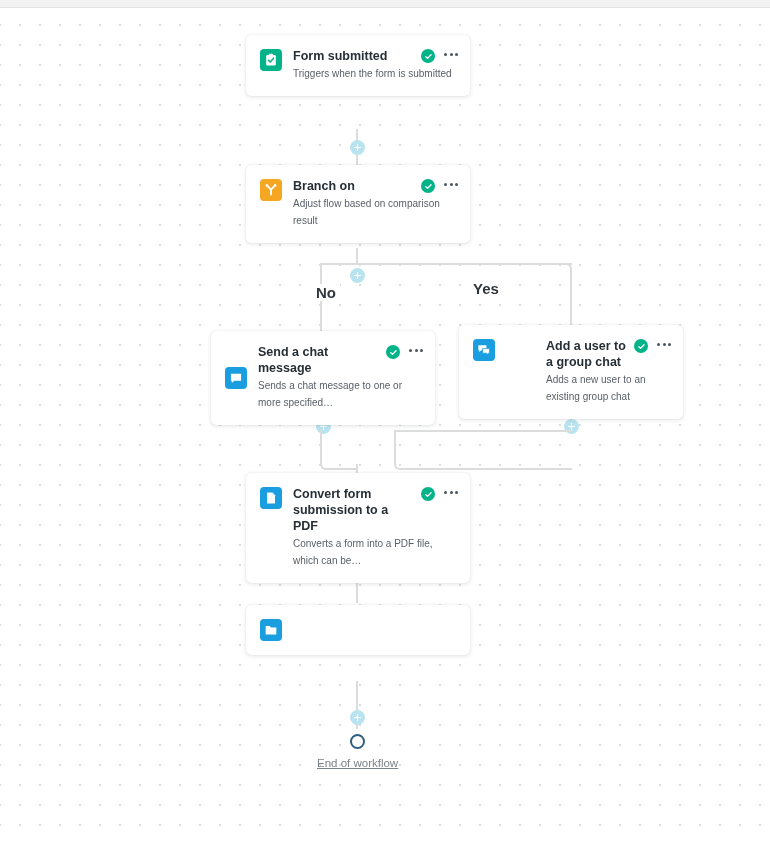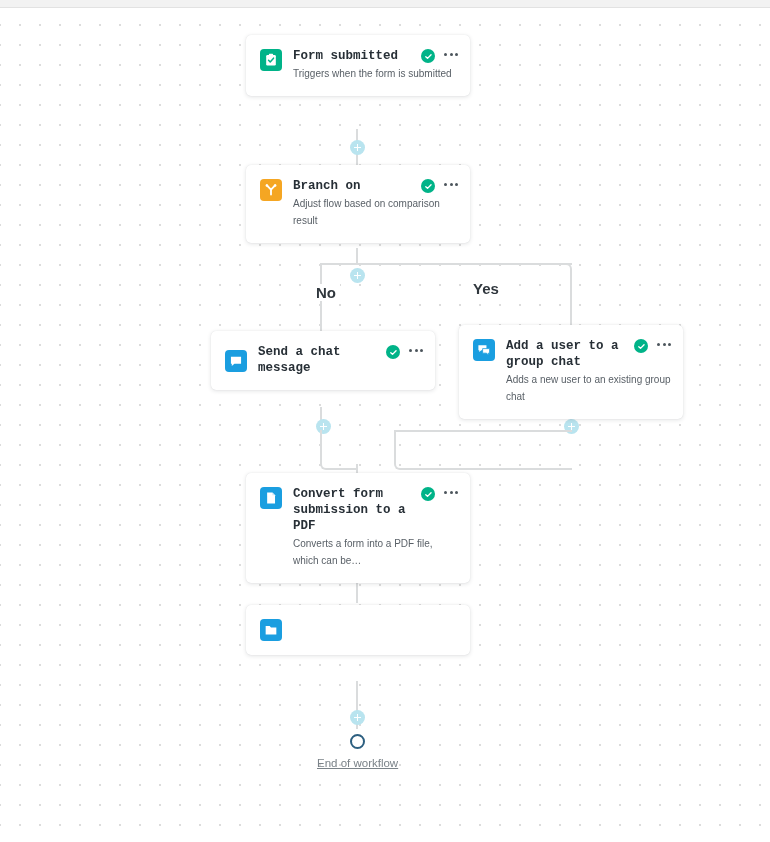--- a/index.html
+++ b/index.html
@@ -97,21 +97,20 @@
     display: flex;
     align-items: flex-start;
   }
   .node-title {
     font-size: 12.5px;
     font-weight: bold;
     color: #272f36;
     line-height: 16px;
     flex: 1 1 auto;
     padding-right: 8px;
-    font-family: Liberation Mono, monospace;
   }
   .node-desc {
     font-size: 10px;
     color: #585f66;
     line-height: 17px;
     margin-top: 1px;
   }
 
   .status-badge {
     flex: 0 0 auto;
@@ -264,24 +263,25 @@
             <svg width="9" height="9" viewBox="0 0 12 12" aria-hidden="true">
               <path d="M2.4 6.2 L4.7 8.5 L9.4 3.6" stroke="#ffffff" stroke-width="1.8" fill="none" stroke-linecap="round" stroke-linejoin="round"></path>
             </svg>
           </div>
           <div class="kebab">
             <span></span>
               <span></span>
               <span></span>
           </div>
         </div>
-      </div>
-    </div>
-
-    <div class="node" style="left:459px; top:316px; width:224px;">
+        <div class="node-desc">Sends a chat message to one or more specified…</div>
+      </div>
+    </div>
+
+    <div class="node" style="left:459px; top:316px; width:224px;gap:40px;">
       <div class="node-icon" style="background:#1a9ee0;">
         <svg width="14" height="14" viewBox="0 0 16 16" aria-hidden="true">
           <path d="M1.6 2.6 h9.2 v5.6 H4.9 L2.6 10.2 V8.2 H1.6 Z" fill="#ffffff"></path>
           <path d="M6.4 6.4 h8.0 v5.2 H12.9 V13.6 L10.9 11.6 H6.4 Z" fill="#ffffff" stroke="#1a9ee0" stroke-width="0.9"></path>
         </svg>
       </div>
       <div class="node-body">
         <div class="node-titlerow">
           <div class="node-title">Add a user to a group chat</div>
           <div class="status-badge">

